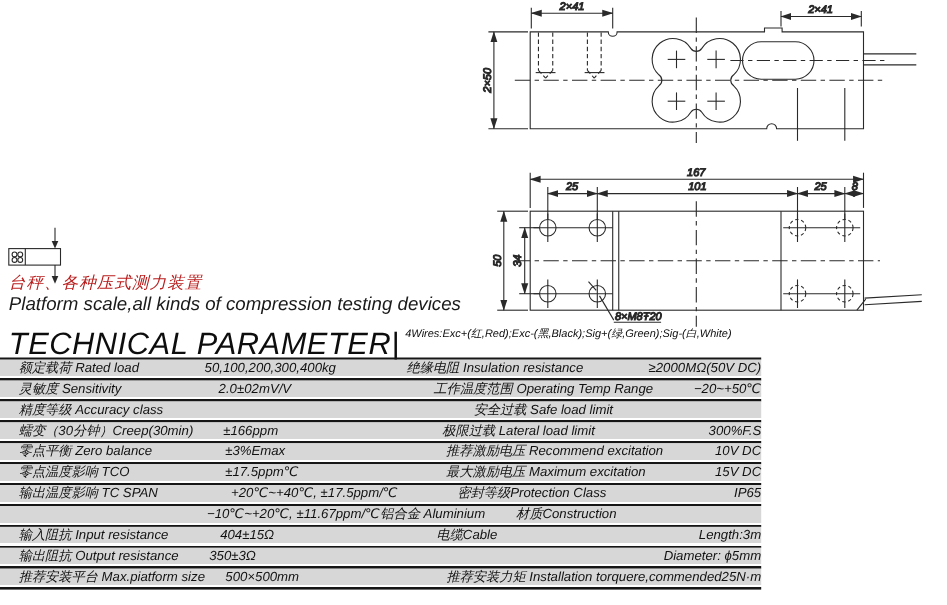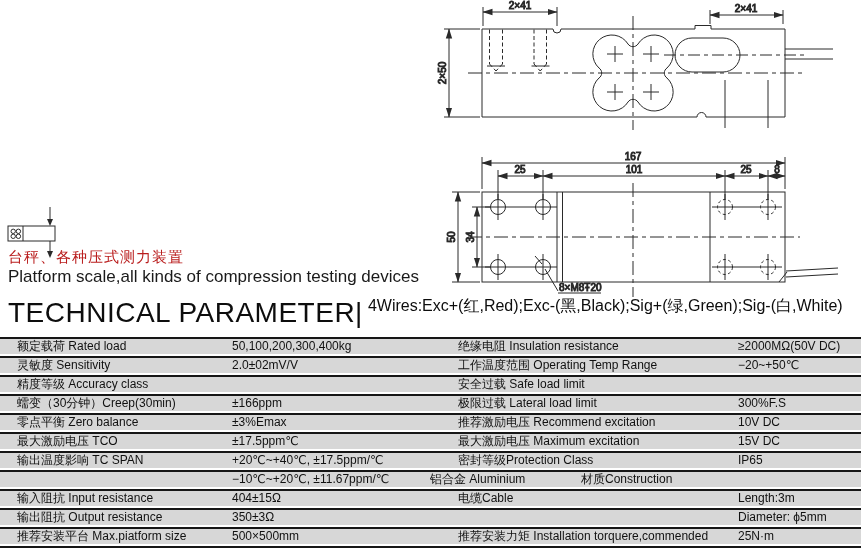--- a/index.html
+++ b/index.html
@@ -1,27 +1,27 @@
 <!DOCTYPE html>
 <html><head>
 <meta charset="utf-8">
 <style>
   html,body{margin:0;padding:0;background:#fff;}
   .sheet{
     position:relative;width:861px;height:550px;background:#ffffff;overflow:hidden;
-    font-family:"Liberation Sans","DejaVu Sans",sans-serif;color:#111;
+    font-family:"Liberation Sans","DejaVu Sans",sans-serif;color:#111;font-style:italic;
   }
   svg text{font-family:"Liberation Sans","DejaVu Sans",sans-serif;fill:#1a1a1a;}
   .drawings{position:absolute;left:0;top:0;}
   .caption-zh{position:absolute;left:8px;top:248px;font-size:15px;letter-spacing:1px;color:#b91c1c;white-space:nowrap;}
   .caption-en{position:absolute;left:8px;top:267px;font-size:17px;color:#1a1a1a;white-space:nowrap;}
   .title-row{position:absolute;left:8px;top:296px;display:flex;align-items:flex-start;white-space:nowrap;}
   .title{font-size:28px;letter-spacing:.5px;color:#0d0d0d;line-height:34px;}
-  .wires{font-size:16px;color:#0d0d0d;margin-left:5px;padding-bottom:3px;}
-  .ptable{position:absolute;left:0;top:337px;width:861px;border-top:2px solid #161616;}
+  .wires{font-size:10px;color:#0d0d0d;margin-left:5px;padding-bottom:3px;}
+  .ptable{position:absolute;left:0;top:325px;width:692px;border-top:2px solid #161616;}
   .trow{
     display:flex;height:19px;
     background:linear-gradient(to bottom,#d7d7d7 0,#d7d7d7 15px,#ffffff 15px,#ffffff 17px,#161616 17px,#161616 19px);
   }
   .cell{font-size:12px;line-height:15px;white-space:nowrap;overflow:visible;color:#111;}
   .l-label{width:215px;padding-left:17px;box-sizing:content-box;}
   .l-value{width:198px;}
   .r-label{width:280px;padding-left:28px;box-sizing:content-box;}
   .r-value{flex:1;}
 </style>
@@ -208,21 +208,21 @@
       <div class="cell r-label">极限过载 Lateral load limit</div>
       <div class="cell r-value">300%F.S</div>
     </div>
     <div class="trow">
       <div class="cell l-label">零点平衡 Zero balance</div>
       <div class="cell l-value">±3%Emax</div>
       <div class="cell r-label">推荐激励电压 Recommend excitation</div>
       <div class="cell r-value">10V DC</div>
     </div>
     <div class="trow">
-      <div class="cell l-label">最大激励电压 TCO</div>
+      <div class="cell l-label">零点温度影响 TCO</div>
       <div class="cell l-value">±17.5ppm℃</div>
       <div class="cell r-label">最大激励电压 Maximum excitation</div>
       <div class="cell r-value">15V DC</div>
     </div>
     <div class="trow">
       <div class="cell l-label">输出温度影响 TC SPAN</div>
       <div class="cell l-value">+20℃~+40℃, ±17.5ppm/℃</div>
       <div class="cell r-label">密封等级Protection Class</div>
       <div class="cell r-value">IP65</div>
     </div>

